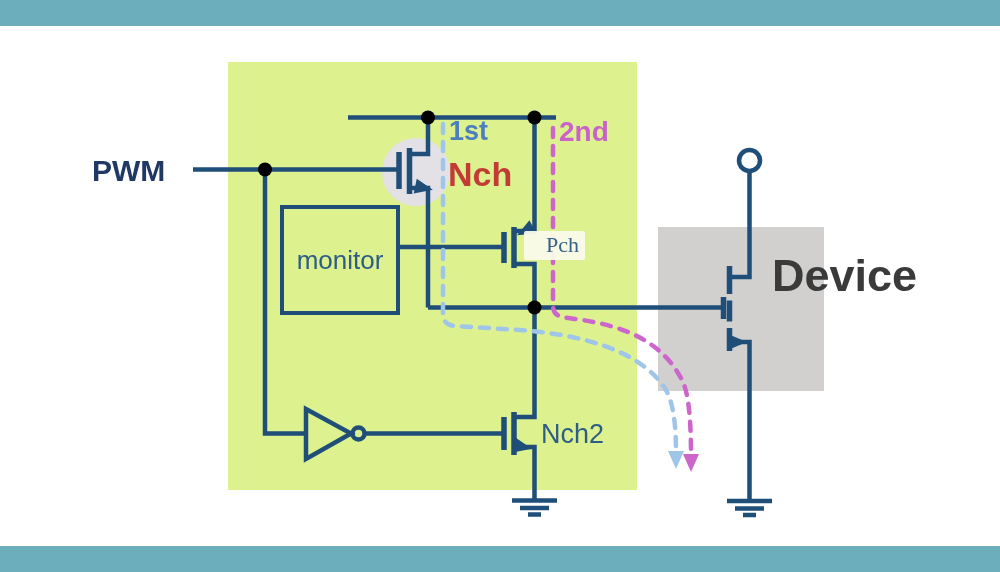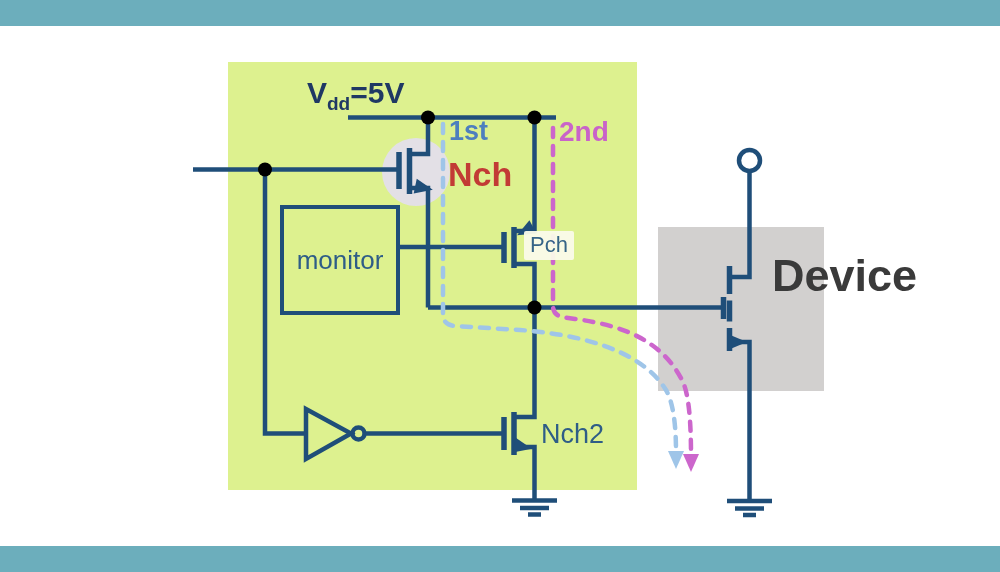--- a/index.html
+++ b/index.html
@@ -23,21 +23,21 @@
   .ab{fill:var(--dash_blue);stroke:none;}
   .am{fill:var(--dash_magenta);stroke:none;}
   .lbl{position:absolute;white-space:nowrap;}
   .lbl-pwm{left:92px;top:154px;font-size:30px;font-weight:bold;color:var(--label_navy);}
   .lbl-vdd{left:307px;top:76px;font-size:30px;font-weight:bold;color:var(--label_navy);}
   .lbl-vdd sub{font-size:19px;vertical-align:baseline;position:relative;top:7px;}
   .lbl-first{left:449px;top:116px;font-size:27px;font-weight:bold;color:var(--first_blue);}
   .lbl-second{left:559px;top:116px;font-size:28px;font-weight:bold;color:var(--second_magenta);}
   .lbl-nch{left:448px;top:155px;font-size:34px;font-weight:bold;color:var(--nch_red);}
   .lbl-monitor{left:282px;top:207px;width:116px;height:106px;display:flex;align-items:center;justify-content:center;font-size:26px;color:var(--component_text);}
-  .lbl-pch{left:524px;top:231px;font-size:22px;color:var(--component_text);background:var(--pch_label_bg);opacity:.95;padding:1px 6px 2px 6px;border-radius:2px;}
+  .lbl-pch{left:524px;top:231px;font-size:22px;color:var(--component_text);background:var(--pch_label_bg);opacity:.95;padding:1px 6px 2px 22px;border-radius:2px;font-family:Liberation Serif, serif;}
   .lbl-nch2{left:541px;top:419px;font-size:27px;color:var(--component_text);}
   .lbl-gan{left:772px;top:250px;font-size:45px;font-weight:bold;color:var(--gan_text);line-height:52px;}
 </style>
 </head>
 <body>
 
 <div class="stage">
   <div class="accent-bar top"></div>
   <div class="accent-bar bottom"></div>
 
@@ -119,21 +119,21 @@
       <path class="dashb" d="M443 124 V314 Q443 325 455 326 L520 330 C575 334 640 348 666 390 Q676 407 676 452"></path>
       <polygon class="ab" points="676,469 668,451 684,451"></polygon>
     </g>
 
     <g>
       <path class="dashm" d="M553 128 V306 Q553 316 565 317.5 L575 319 C630 326 665 345 683 382 Q691 400 691 455"></path>
       <polygon class="am" points="691,472 683,454 699,454"></polygon>
     </g>
   </svg>
 
-  <div class="lbl lbl-vdd"><span>V</span><sub>dd</sub><span>=5V</span></div>
+  <div class="lbl lbl-pwm">PWM</div>
   <div class="lbl lbl-first">1st</div>
   <div class="lbl lbl-second">2nd</div>
   <div class="lbl lbl-nch">Nch</div>
   <div class="lbl lbl-monitor">monitor</div>
   <div class="lbl lbl-pch">Pch</div>
   <div class="lbl lbl-nch2">Nch2</div>
   <div class="lbl lbl-gan">
     <div>Device</div>
   </div>
 </div>

